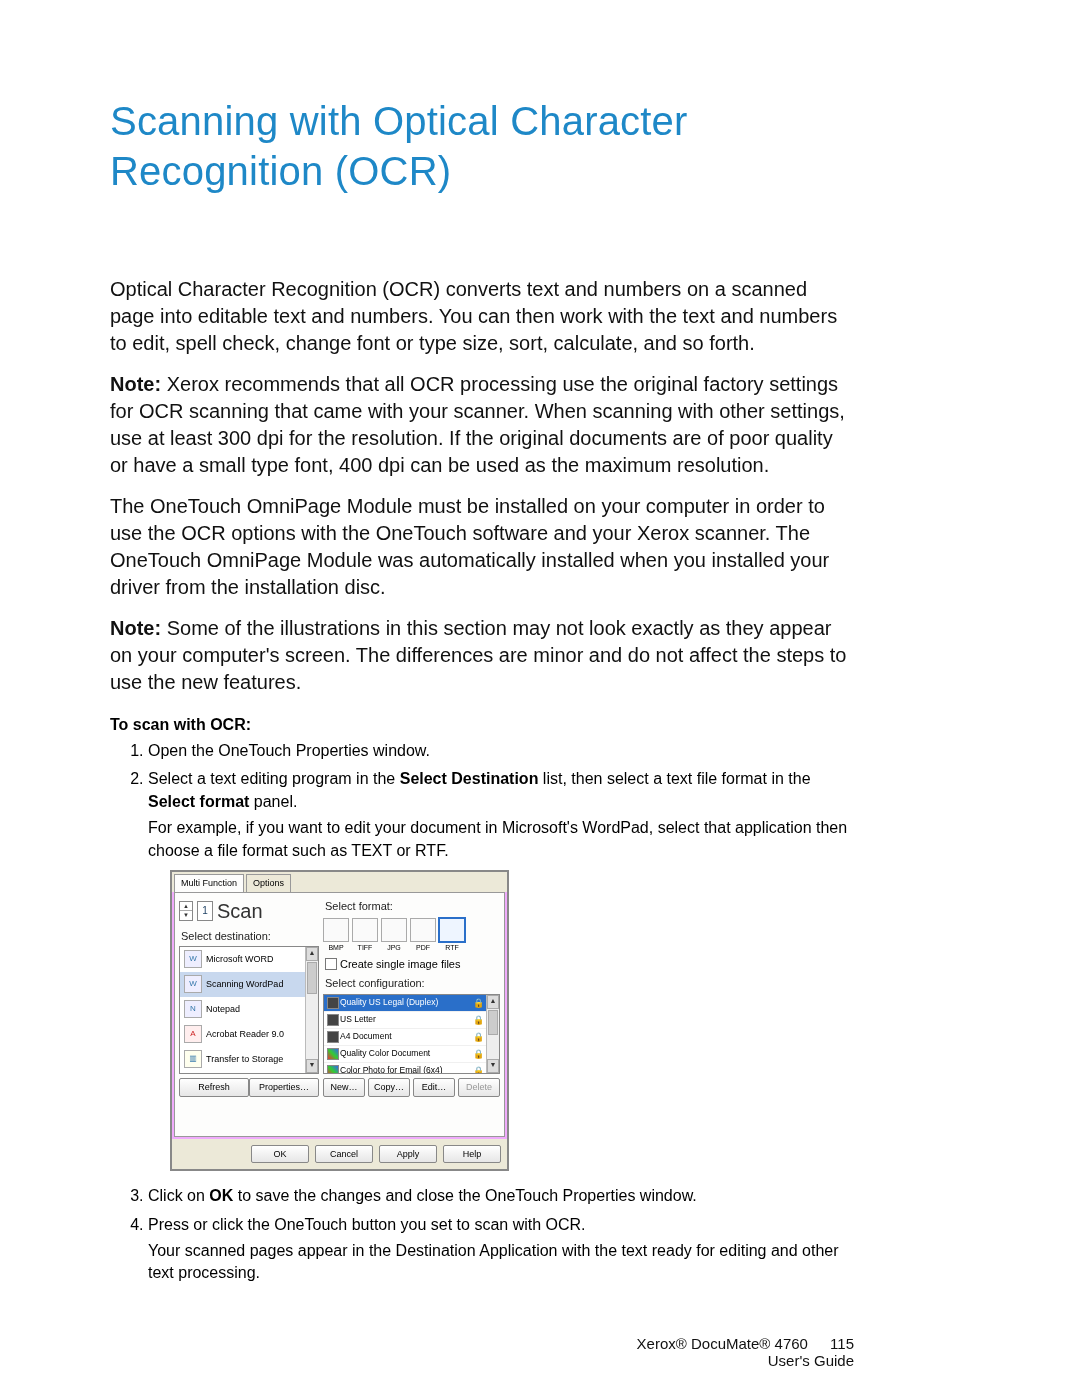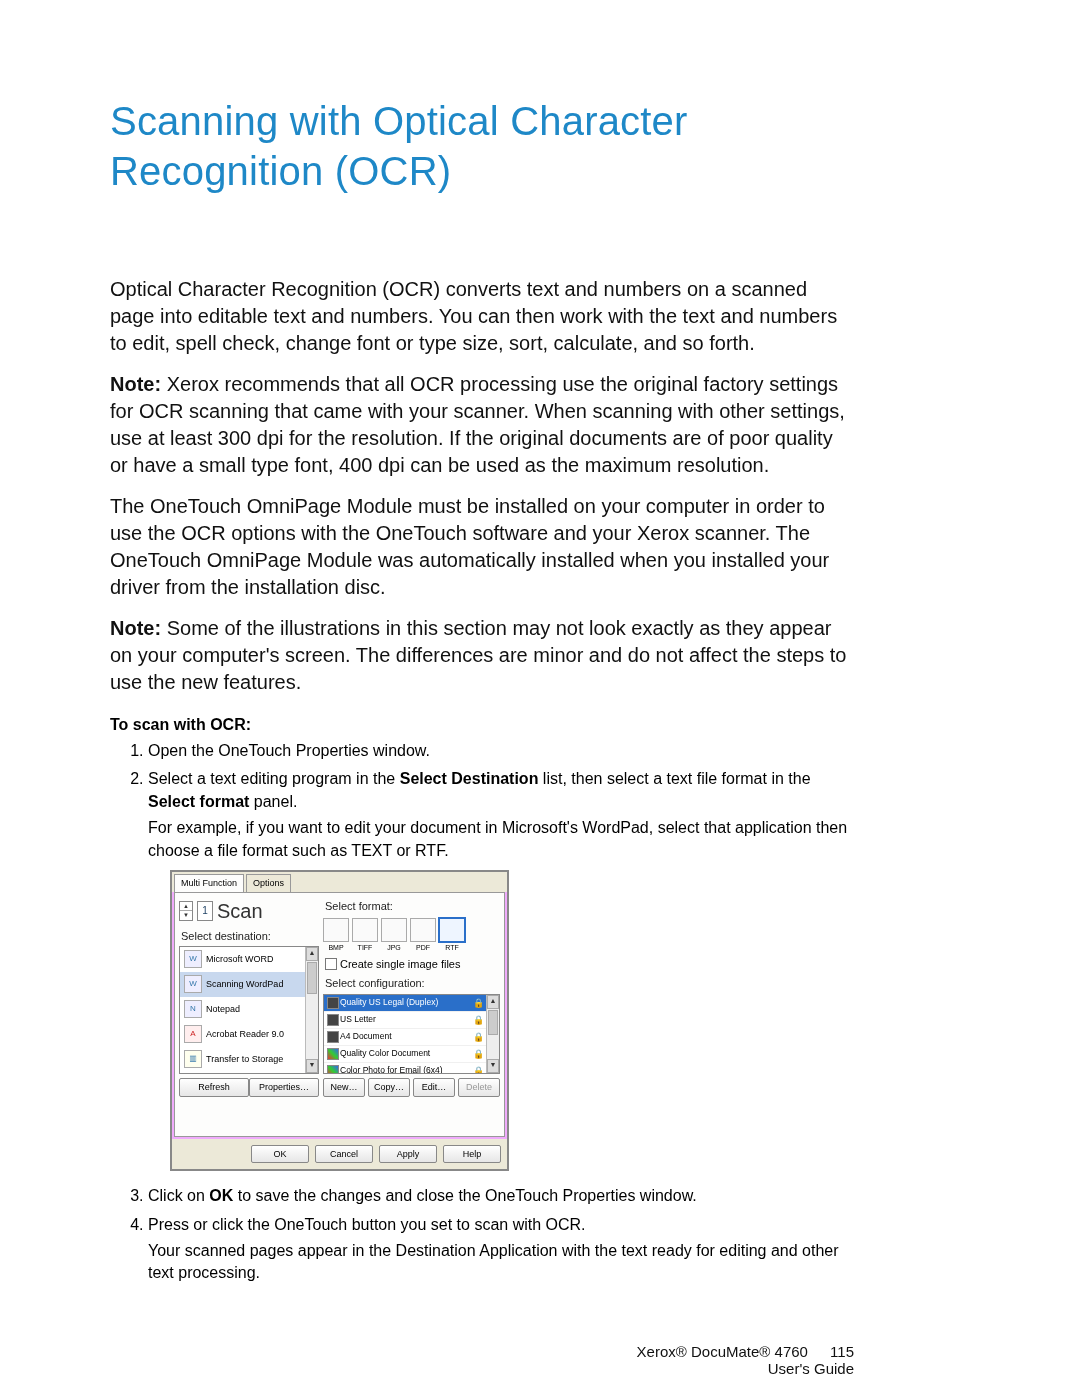--- a/index.html
+++ b/index.html
@@ -178,21 +178,21 @@
 
   .bottom-btns{
     display:flex; gap:6px; justify-content:flex-end;
     padding:6px 6px 6px 0;
     background:#ece9d8;
   }
   .bottom-btns .winbtn{ flex:0 0 56px; }
 
   .footer {
     position:absolute;
-    bottom:20px; right:110px;
+    bottom:28px; right:110px;
     text-align:right;
     font-size:15px;
     color:#111;
   }
   .footer .pageno{ display:inline-block; margin-left:18px; }
 </style>
 </head>
 <body>
 
 <div class="page">

